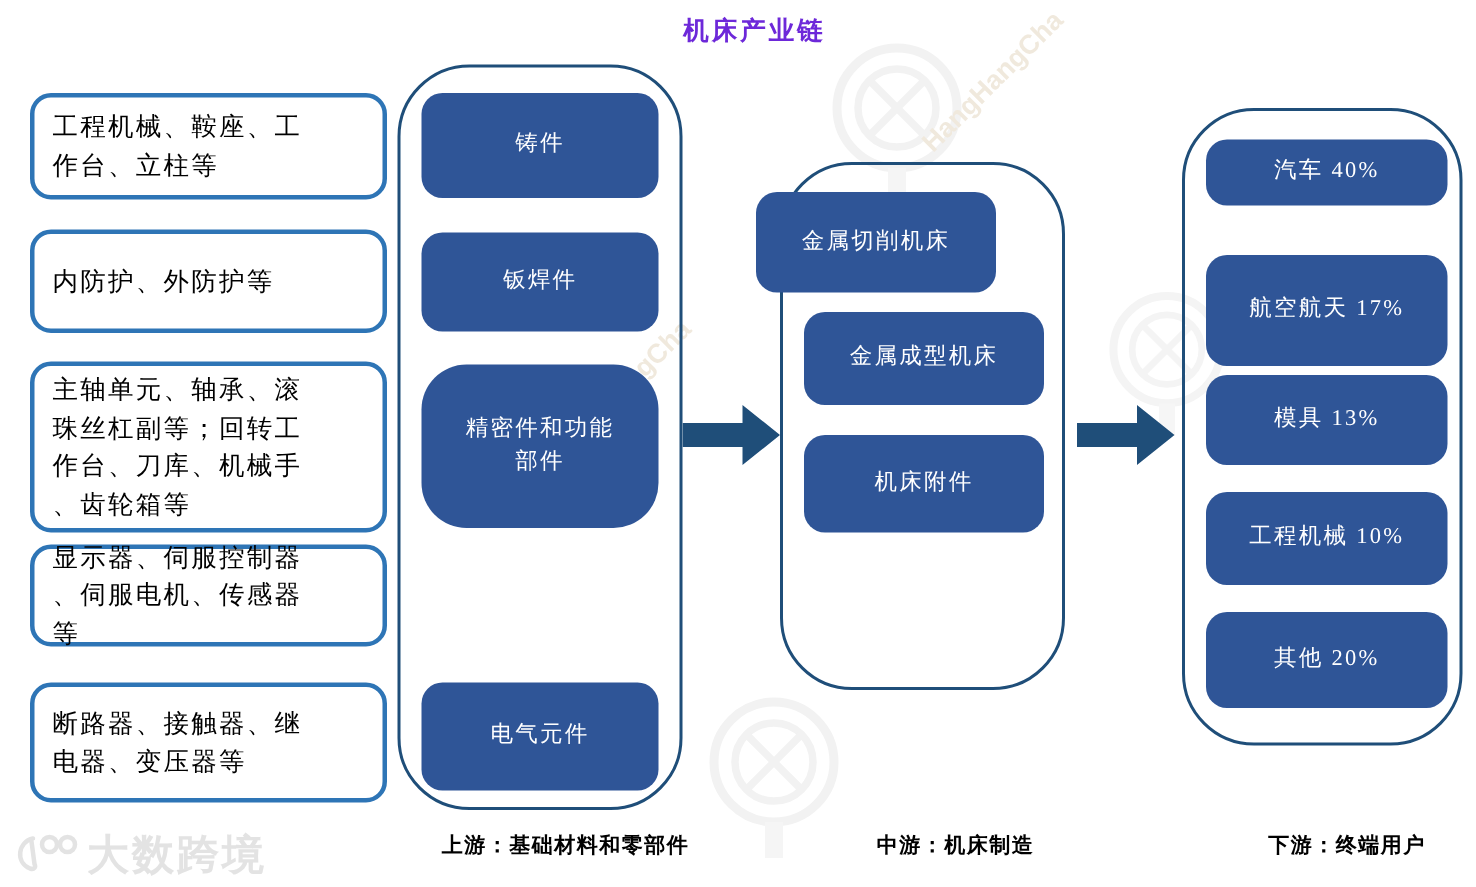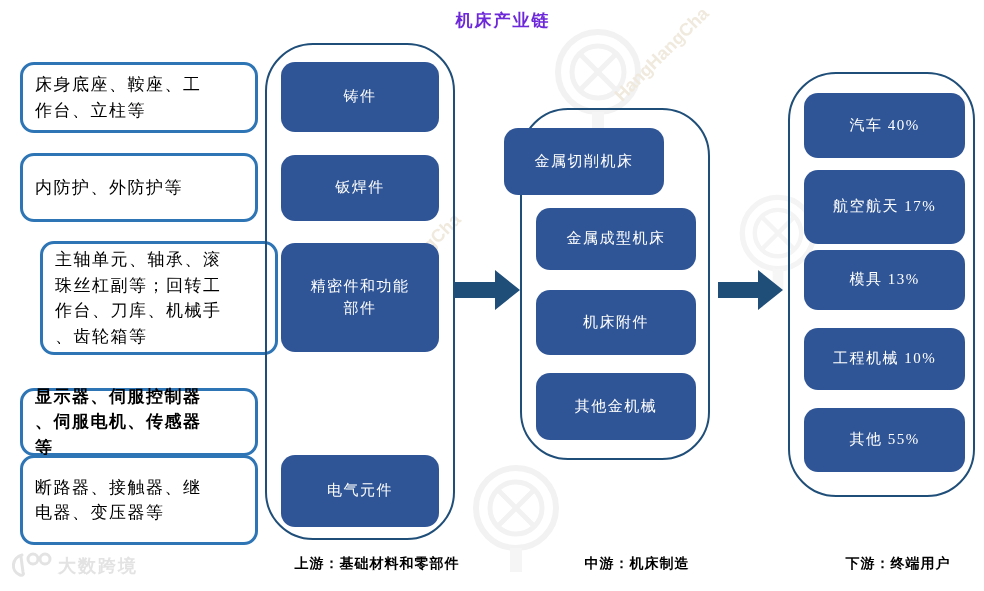--- a/index.html
+++ b/index.html
@@ -36,21 +36,21 @@
   .wm-seal{position:absolute;pointer-events:none;}
   .wm-diag{
     position:absolute;color:#f0e9dd;font-family:"Liberation Sans",sans-serif;
     font-size:18px;font-weight:bold;transform:rotate(-45deg);pointer-events:none;
   }
   .wm-brand{
     position:absolute;left:8px;top:551px;display:flex;align-items:center;gap:6px;
     pointer-events:none;
   }
   .wm-brand-text{
-    font-family:"Liberation Sans",sans-serif;font-weight:bold;font-size:18px;
+    font-family:"Liberation Sans",sans-serif;font-weight:bold;font-size:28px;
     color:#e3e3e3;letter-spacing:2px;
   }
 </style>
 </head>
 <body>
 
 <div class="stage">
 
   <svg class="wm-seal" style="left:552px;top:26px;" width="92" height="112" viewBox="0 0 92 112">
     <circle cx="46" cy="46" r="40" fill="none" stroke="#f2f2f2" stroke-width="6"></circle>
@@ -71,60 +71,59 @@
     <circle cx="46" cy="46" r="26" fill="none" stroke="#f2f2f2" stroke-width="5"></circle>
     <line x1="28" y1="28" x2="64" y2="64" stroke="#f2f2f2" stroke-width="5"></line>
     <line x1="64" y1="28" x2="28" y2="64" stroke="#f2f2f2" stroke-width="5"></line>
     <rect x="40" y="86" width="12" height="24" fill="#f5f5f5"></rect>
   </svg>
   <div class="wm-diag" style="left:600px;top:44px;">HangHangCha</div>
   <div class="wm-diag" style="left:352px;top:250px;">HangHangCha</div>
 
   <div class="title" style="left:378px;top:9px;width:250px;">机床产业链</div>
 
-  <div class="obox" style="left:20px;top:62px;width:238px;height:71px;">床身底座、鞍座、工
+  <div class="obox" style="left:20px;top:62px;width:238px;height:71px;">工程机械、鞍座、工
 作台、立柱等</div>
   <div class="obox" style="left:20px;top:153px;width:238px;height:69px;">内防护、外防护等</div>
-  <div class="obox" style="left:20px;top:241px;width:238px;height:114px;margin-left:20px;">主轴单元、轴承、滚
+  <div class="obox" style="left:20px;top:241px;width:238px;height:114px;">主轴单元、轴承、滚
 珠丝杠副等；回转工
 作台、刀库、机械手
 、齿轮箱等</div>
-  <div class="obox" style="left:20px;top:388px;width:238px;height:68px;font-weight:bold;">显示器、伺服控制器
+  <div class="obox" style="left:20px;top:363px;width:238px;height:68px;">显示器、伺服控制器
 、伺服电机、传感器
 等</div>
-  <div class="obox" style="left:20px;top:455px;width:238px;height:90px;">断路器、接触器、继
+  <div class="obox" style="left:20px;top:455px;width:238px;height:80px;">断路器、接触器、继
 电器、变压器等</div>
 
   <div class="ccol" style="left:265px;top:43px;width:190px;height:497px;"></div>
   <div class="fbox" style="left:281px;top:62px;width:158px;height:70px;">铸件</div>
   <div class="fbox" style="left:281px;top:155px;width:158px;height:66px;">钣焊件</div>
-  <div class="fbox" style="left:281px;top:243px;width:158px;height:109px;">精密件和功能
+  <div class="fbox" style="left:281px;top:243px;width:158px;height:109px;border-radius:30px;">精密件和功能
 部件</div>
   <div class="fbox" style="left:281px;top:455px;width:158px;height:72px;">电气元件</div>
 
   <svg class="arrow" style="left:455px;top:269px;" width="66" height="42" viewBox="0 0 66 42">
     <polygon points="0,13 40,13 40,1 65,21 40,41 40,29 0,29" fill="#1f4e79"></polygon>
   </svg>
 
   <div class="ccol" style="left:520px;top:108px;width:190px;height:352px;"></div>
   <div class="fbox" style="left:504px;top:128px;width:160px;height:67px;">金属切削机床</div>
   <div class="fbox" style="left:536px;top:208px;width:160px;height:62px;">金属成型机床</div>
   <div class="fbox" style="left:536px;top:290px;width:160px;height:65px;">机床附件</div>
-  <div class="fbox" style="left:536px;top:373px;width:160px;height:67px;">其他金机械</div>
 
   <svg class="arrow" style="left:718px;top:269px;" width="66" height="42" viewBox="0 0 66 42">
     <polygon points="0,13 40,13 40,1 65,21 40,41 40,29 0,29" fill="#1f4e79"></polygon>
   </svg>
 
   <div class="ccol" style="left:788px;top:72px;width:187px;height:425px;"></div>
-  <div class="fbox" style="left:804px;top:93px;width:161px;height:65px;">汽车 40%</div>
+  <div class="fbox" style="left:804px;top:93px;width:161px;height:44px;">汽车 40%</div>
   <div class="fbox" style="left:804px;top:170px;width:161px;height:74px;">航空航天 17%</div>
   <div class="fbox" style="left:804px;top:250px;width:161px;height:60px;">模具 13%</div>
   <div class="fbox" style="left:804px;top:328px;width:161px;height:62px;">工程机械 10%</div>
-  <div class="fbox" style="left:804px;top:408px;width:161px;height:64px;">其他 55%</div>
+  <div class="fbox" style="left:804px;top:408px;width:161px;height:64px;">其他 20%</div>
 
   <div class="stage-label" style="left:252px;top:555px;width:250px;">上游：基础材料和零部件</div>
   <div class="stage-label" style="left:512px;top:555px;width:250px;">中游：机床制造</div>
   <div class="stage-label" style="left:773px;top:555px;width:250px;">下游：终端用户</div>
 
   <div class="wm-brand">
     <svg width="44" height="30" viewBox="0 0 44 30">
       <path d="M14 4 C4 6 2 20 12 24 C15 25 16 23 15 21 L13 6" fill="none" stroke="#e3e3e3" stroke-width="3" stroke-linecap="round"></path>
       <circle cx="25" cy="8" r="5" fill="none" stroke="#e3e3e3" stroke-width="3"></circle>
       <circle cx="37" cy="8" r="5" fill="none" stroke="#e3e3e3" stroke-width="3"></circle>

